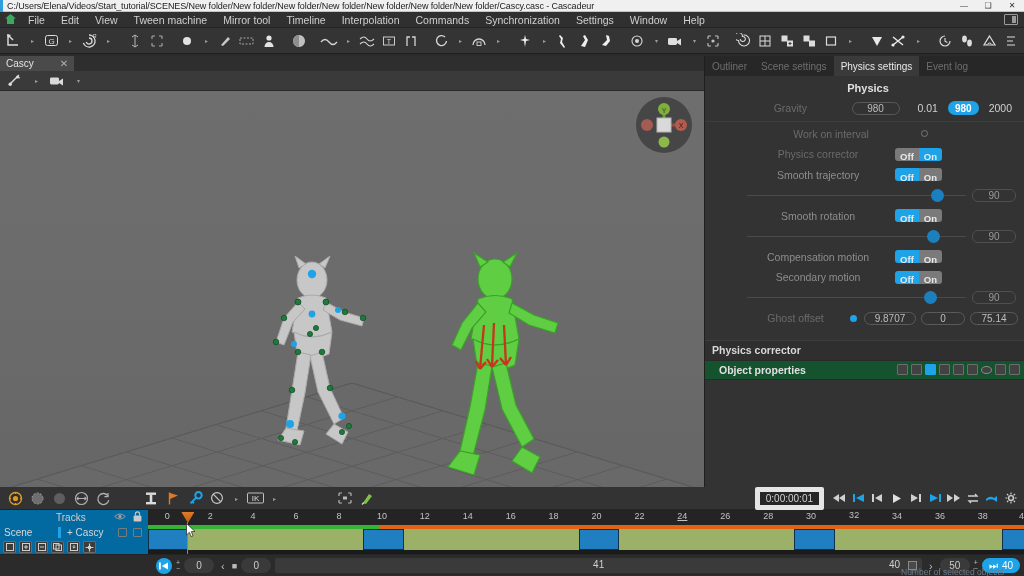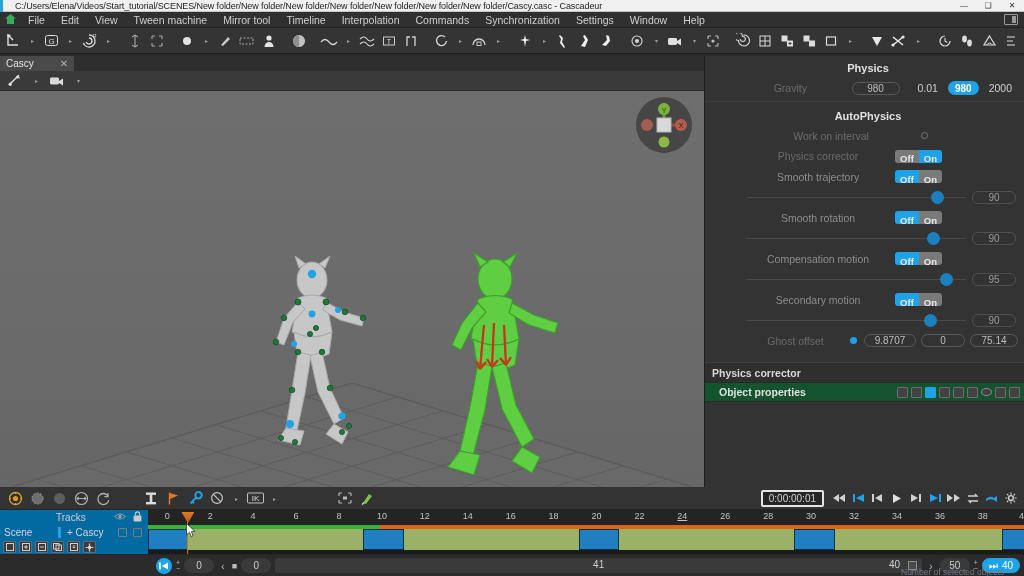--- a/index.html
+++ b/index.html
@@ -16,21 +16,21 @@
 
   
   .titlebar {
     height: 12px; background: #f0f0f0; color: #222;
     font-size: 9px; line-height: 12px;
     display: flex; align-items: center;
     border-bottom: 1px solid #c4c4c4;
   }
   .titlebar .accent { width: 3px; height: 12px; background: #2e9fd8; flex: 0 0 3px; }
   .titlebar .ttext {
-    padding-left: 12px; white-space: nowrap; overflow: hidden;
+    padding-left: 4px; white-space: nowrap; overflow: hidden;
     text-overflow: clip; flex: 1 1 auto; letter-spacing: -.1px;
   }
   .titlebar .winbtns { display: flex; gap: 0; flex: 0 0 auto; }
   .titlebar .winbtn {
     width: 24px; height: 12px; font-size: 8px; line-height: 12px;
     text-align: center; color: #333;
   }
 
   
   .menubar {
@@ -185,21 +185,21 @@
   .bottom {
     position: absolute; left: 0; top: 487px; width: 1024px; height: 88px;
     background: #2d2d2d;
   }
   .btoolbar {
     height: 23px; background: #333; display: flex; align-items: center;
     padding: 0 4px; border-bottom: 1px solid #242424; position: relative;
   }
   .btoolbar .spacer { flex: 1 1 auto; }
   .timecode {
-    border: 2px solid #e5e5e5; border-radius: 2px; background: #262626;
+    border: 5px solid #e5e5e5; border-radius: 2px; background: #262626;
     font-size: 10px; color: #d2d2d2; padding: 1px 6px; margin-right: 6px;
   }
   .pbtn {
     width: 19px; height: 19px; display: flex; align-items: center;
     justify-content: center; color: #d0d0d0; font-size: 10px;
   }
   .pbtn.blue { color: #1fa3e8; }
 
   .trackzone { display: flex; height: 44px; }
   .tracks-left { width: 148px; background: #0369a1; flex: 0 0 148px; }
@@ -710,34 +710,39 @@
           <text x="45" y="31" font-size="7" fill="#3d1a14" text-anchor="middle" font-family="Liberation Sans">X</text>
           <circle cx="11" cy="28" r="6" fill="#a35b52"></circle>
           <circle cx="28" cy="45" r="5.5" fill="#8cb84a"></circle>
           <rect x="21" y="21" width="14" height="14" fill="#d9d9d9" stroke="#b5b5b5"></rect>
         </svg>
       </div>
     </div>
   </div>
 
   <div class="rpanel">
+    <div class="rp-tabs">
+      <div class="rp-tab">Outliner</div>
+      <div class="rp-tab">Scene settings</div>
+      <div class="rp-tab active">Physics settings</div>
+      <div class="rp-tab">Event log</div>
+    </div>
 
     <div class="rp-body">
       <div class="rp-section">Physics</div>
 
       <div class="rp-row" style="padding-left:24px;">
         <div class="rp-label">Gravity</div>
         <div class="pill" style="margin-right:14px;">980</div>
         <div class="plainnum">0.01</div>
         <div class="bluepill" style="margin:0 6px;">980</div>
         <div class="plainnum">2000</div>
       </div>
 
       <div class="rp-divider"></div>
-      <div class="rp-section">AutoPhysics</div>
 
       <div class="rp-row">
         <div class="rp-label">Work on interval</div>
         <div style="width:7px;height:7px;border:1px solid #777;border-radius:50%;margin-right:88px;"></div>
       </div>
 
       <div class="rp-row">
         <div class="rp-label">Physics corrector</div>
         <div class="toggle" style="margin-right:74px;">
           <span class="off">Off</span>
@@ -774,27 +779,20 @@
         </div>
         <div class="numbox">90</div>
       </div>
 
       <div class="rp-row">
         <div class="rp-label lit">Compensation motion</div>
         <div class="toggle" style="margin-right:74px;">
           <span class="off sel">Off</span>
           <span class="on">On</span>
         </div>
-      </div>
-      <div class="rp-sliderrow">
-        <div class="slider">
-          <div class="trk"></div>
-            <div class="knob" style="left:88%;"></div>
-        </div>
-        <div class="numbox">95</div>
       </div>
 
       <div class="rp-row">
         <div class="rp-label lit">Secondary motion</div>
         <div class="toggle" style="margin-right:74px;">
           <span class="off sel">Off</span>
           <span class="on">On</span>
         </div>
       </div>
       <div class="rp-sliderrow">
@@ -1054,21 +1052,21 @@
           <div class="tlabel" style="left:31.6%;">12</div>
           <div class="tlabel" style="left:36.5%;">14</div>
           <div class="tlabel" style="left:41.4%;">16</div>
           <div class="tlabel" style="left:46.3%;">18</div>
           <div class="tlabel" style="left:51.2%;">20</div>
           <div class="tlabel" style="left:56.1%;">22</div>
           <div class="tlabel" style="left:61.0%;text-decoration:underline;">24</div>
           <div class="tlabel" style="left:65.9%;">26</div>
           <div class="tlabel" style="left:70.8%;">28</div>
           <div class="tlabel" style="left:75.7%;">30</div>
-          <div class="tlabel" style="left:80.6%;">32</div>
+          <div class="tlabel" style="left:80.6%;font-family:Liberation Mono, monospace;">32</div>
           <div class="tlabel" style="left:85.5%;">34</div>
           <div class="tlabel" style="left:90.4%;">36</div>
           <div class="tlabel" style="left:95.3%;">38</div>
           <div class="tlabel" style="left:100%;">40</div>
         </div>
 
         <div class="trackband">
           <div class="greenline" style="width:26.5%;"></div>
           <div class="orangeline" style="left:26.5%;right:0;"></div>
           <div class="greenfill"></div>

